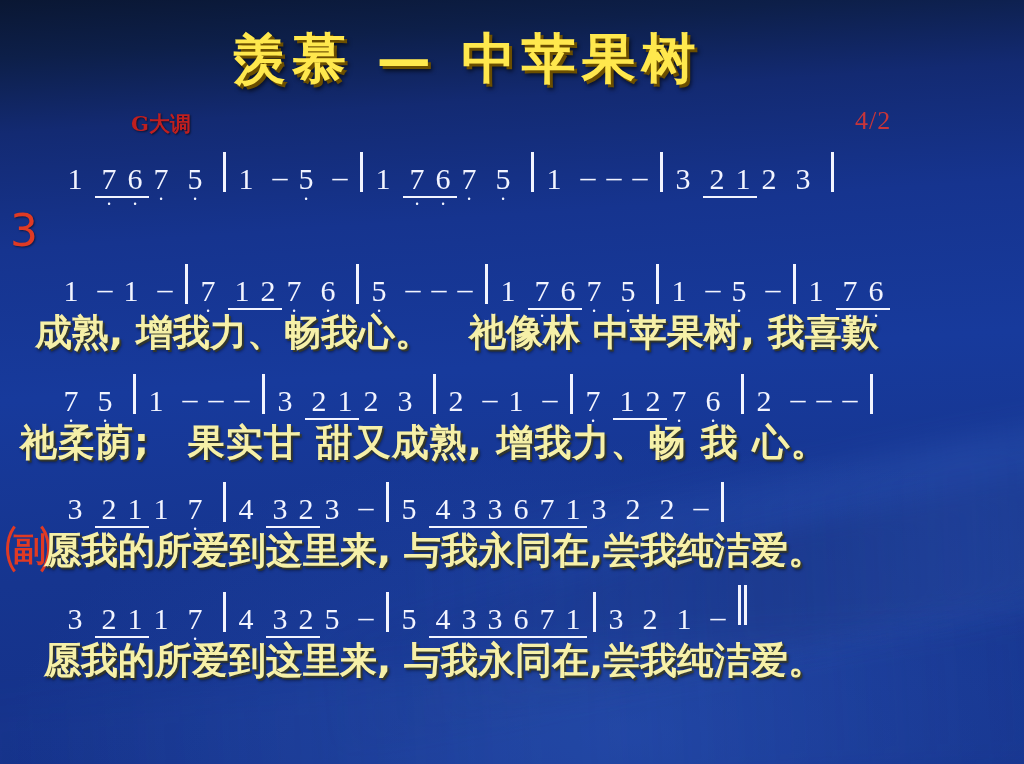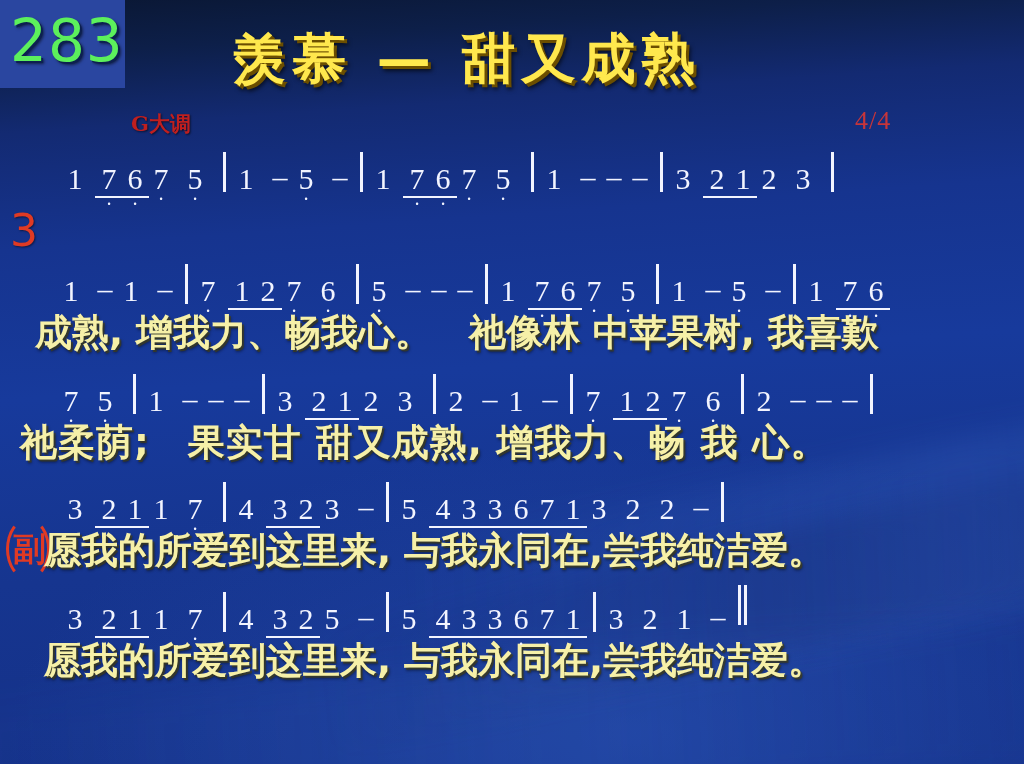--- a/index.html
+++ b/index.html
@@ -124,27 +124,24 @@
   }
 </style>
 </head>
 <body>
 
 <div id="stage">
   <div class="sheen a"></div>
   <div class="sheen c"></div>
   <div class="sheen b"></div>
 
-  <div id="numbox">
-    <div class="num">283</div>
-  </div>
-
-  <div id="title">羡慕 — 甜又成熟</div>
+
+  <div id="title">羡慕 — 中苹果树</div>
   <div id="keysig">G大调</div>
-  <div id="meter">4/4</div>
+  <div id="meter">4/2</div>
 
   <div class="verse-mark" style="left:10px;top:205px;">3</div>
 
   <div class="chorus-mark">
     <div class="ring"></div>
     <div class="glyph">副</div>
   </div>
 
   <div id="systems">
       <div class="system" style="top: 150px;">

